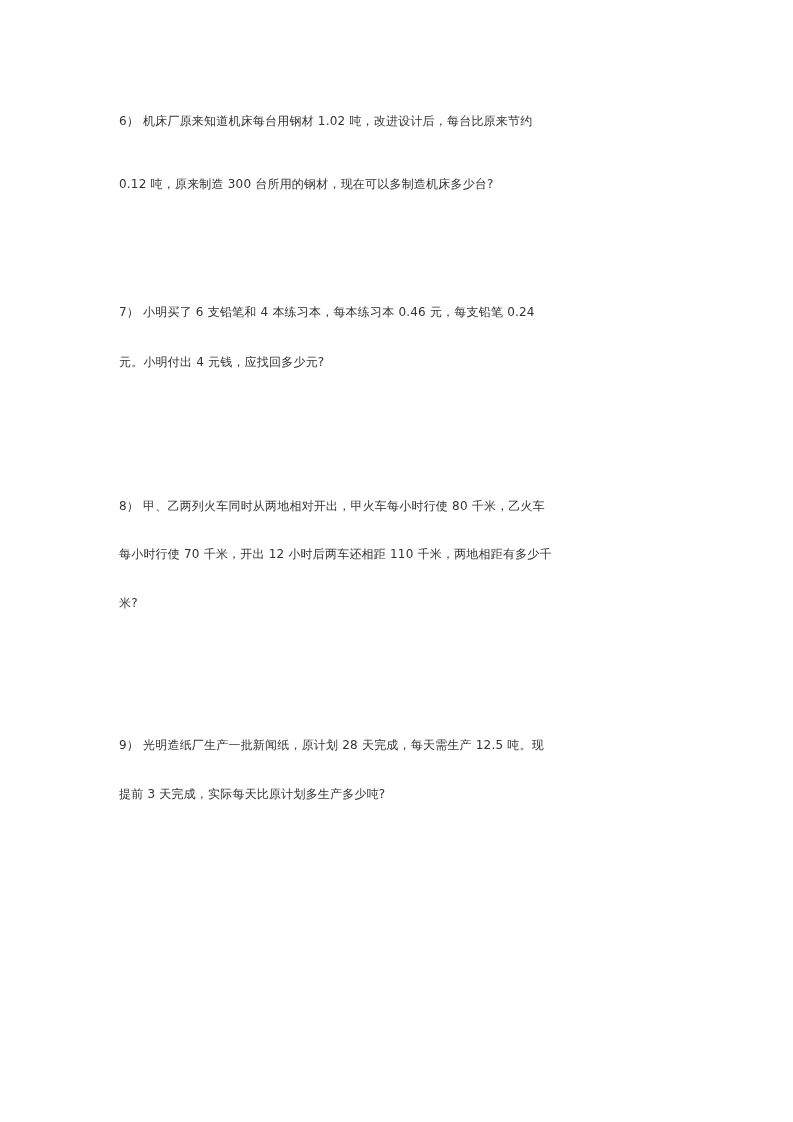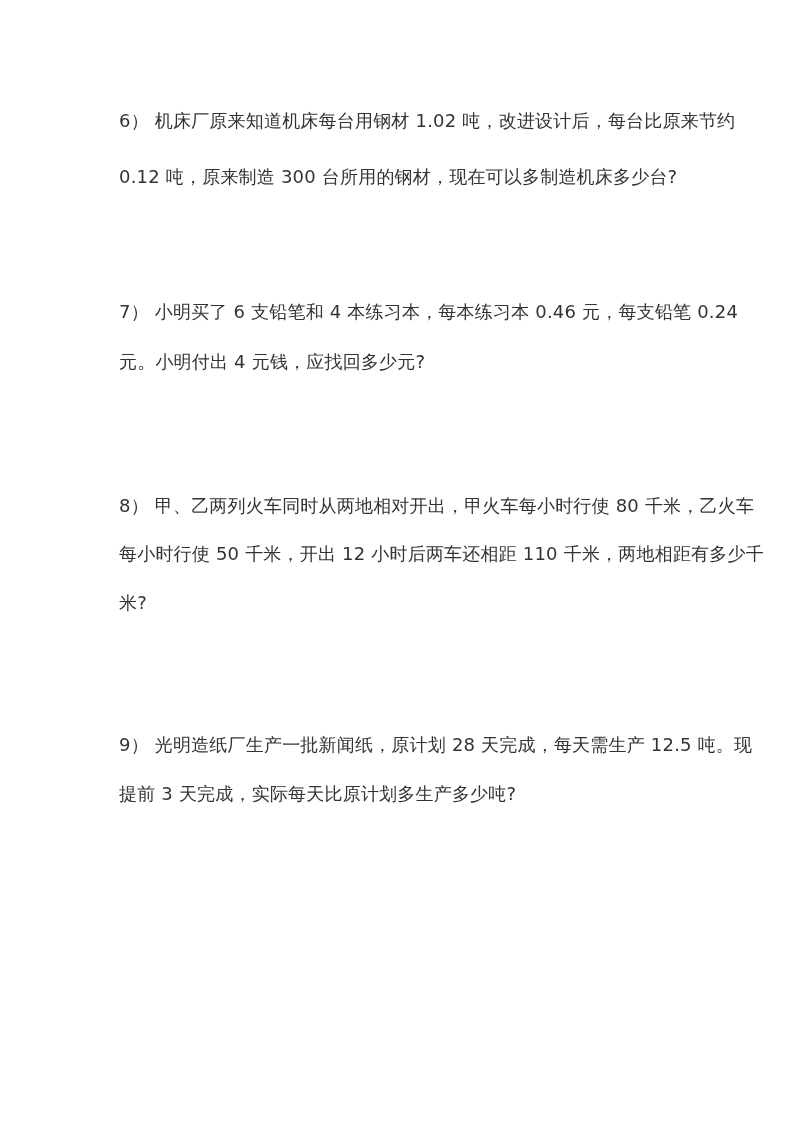--- a/index.html
+++ b/index.html
@@ -1,33 +1,33 @@
 <!DOCTYPE html>
 <html><head>
 <meta charset="utf-8">
 <style>
   html, body { margin: 0; padding: 0; background: #ffffff; }
   body { width: 793px; height: 1122px; position: relative; overflow: hidden;
          font-family: "DejaVu Sans", "Liberation Sans", sans-serif; color: #333333; }
-  .line { position: absolute; left: 119px; font-size: 18px; line-height: 20px; white-space: nowrap; letter-spacing: 0.2px; }
+  .line { position: absolute; left: 119px; font-size: 12px; line-height: 20px; white-space: nowrap; letter-spacing: 0.2px; }
 </style>
 </head>
 <body>
 
 <div>
   <div>
     <div class="line" style="top:111px">6） 机床厂原来知道机床每台用钢材 1.02 吨，改进设计后，每台比原来节约</div>
-    <div class="line" style="top:167px">0.12 吨，原来制造 300 台所用的钢材，现在可以多制造机床多少台?</div>
+    <div class="line" style="top:174px">0.12 吨，原来制造 300 台所用的钢材，现在可以多制造机床多少台?</div>
   </div>
   <div>
     <div class="line" style="top:302px">7） 小明买了 6 支铅笔和 4 本练习本，每本练习本 0.46 元，每支铅笔 0.24</div>
     <div class="line" style="top:352px">元。小明付出 4 元钱，应找回多少元?</div>
   </div>
   <div>
     <div class="line" style="top:496px">8） 甲、乙两列火车同时从两地相对开出，甲火车每小时行使 80 千米，乙火车</div>
-    <div class="line" style="top:544px">每小时行使 50 千米，开出 12 小时后两车还相距 110 千米，两地相距有多少千</div>
+    <div class="line" style="top:544px">每小时行使 70 千米，开出 12 小时后两车还相距 110 千米，两地相距有多少千</div>
     <div class="line" style="top:593px">米?</div>
   </div>
   <div>
     <div class="line" style="top:735px">9） 光明造纸厂生产一批新闻纸，原计划 28 天完成，每天需生产 12.5 吨。现</div>
     <div class="line" style="top:784px">提前 3 天完成，实际每天比原计划多生产多少吨?</div>
   </div>
 </div>
 
 </body></html>

